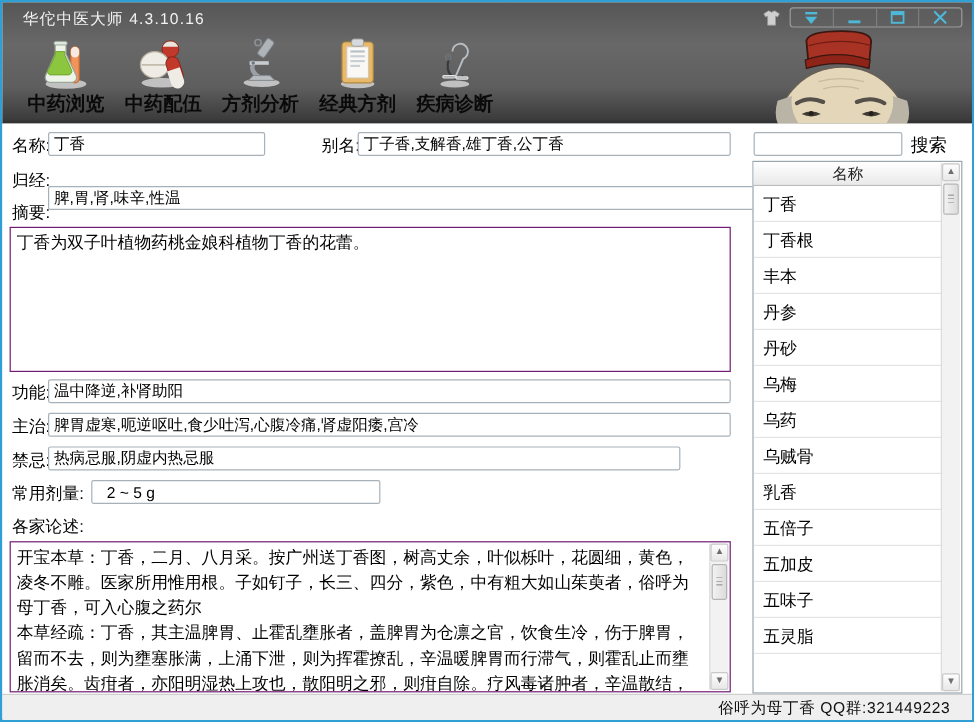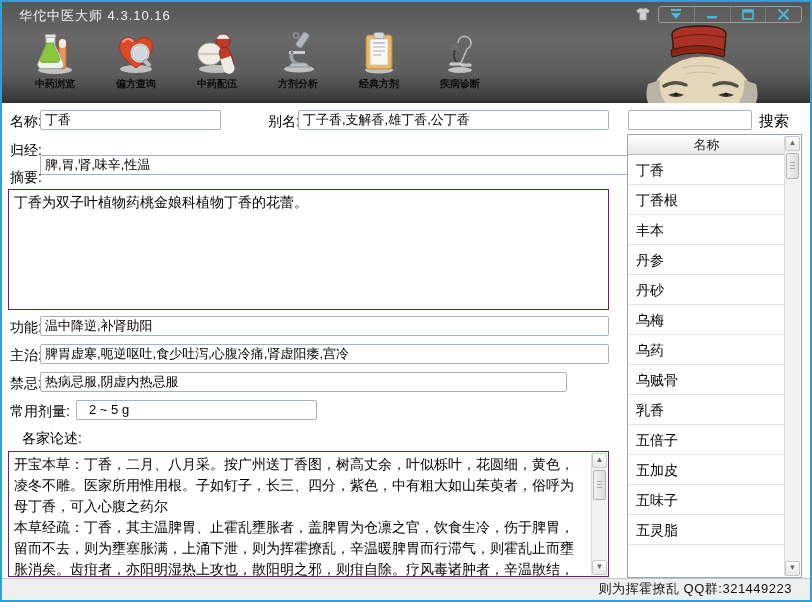--- a/index.html
+++ b/index.html
@@ -1,39 +1,39 @@
 <!DOCTYPE html>
 <html><head>
 <meta charset="utf-8">
 <style>
   * { margin:0; padding:0; box-sizing:border-box; }
   html,body { width:812px; height:602px; overflow:hidden; }
   body { font-family:"Liberation Sans","DejaVu Sans",sans-serif; font-size:14px; color:#000; background:#888; }
 
   .window { width:812px; height:602px; border:2px solid #2f9fd4; border-bottom-width:3px;
-            background:#fff; position:relative; display:flex; flex-direction:column;justify-content:center; }
+            background:#fff; position:relative; display:flex; flex-direction:column; }
 
   
   .header { position:relative; height:101px; overflow:hidden; flex:0 0 auto;
             background:linear-gradient(180deg,#565656 0%,#686868 35%,#5e5e5e 70%,#3c3c3c 96%,#2e2e2e 100%); }
   .titlebar { position:absolute; top:0; left:0; right:0; height:24px; }
   .app-title { position:absolute; left:17px; top:5px; color:#f2f2f2; font-size:13px; letter-spacing:1px; }
 
   .win-controls { position:absolute; top:4px; right:8px; display:flex; align-items:center; }
   .skin-btn { width:20px; height:16px; display:flex; align-items:center; justify-content:center; margin-right:5px; cursor:pointer; }
   .ctrl-group { display:flex; height:17px; width:144px; border:1px solid #9b9b9b; border-radius:3px;
                 background:rgba(96,96,96,.55); overflow:hidden; }
   .ctrl-btn { flex:1; display:flex; align-items:center; justify-content:center; border-right:1px solid #7d7d7d; cursor:pointer; }
   .ctrl-btn:last-child { border-right:none; }
 
   
   .toolbar { position:absolute; left:0; top:25px; display:flex; gap:17px; padding-left:21px; }
   .tool-btn { width:64px; display:flex; flex-direction:column; align-items:center; cursor:pointer; }
   .tool-btn .ticon { width:48px; height:48px; display:flex; align-items:flex-end; justify-content:center; }
-  .tool-btn .tlabel { font-weight:bold; font-size:10px; color:#0a0a0a; margin-top:2px; white-space:nowrap; }
+  .tool-btn .tlabel { font-weight:bold; font-size:16px; color:#0a0a0a; margin-top:2px; white-space:nowrap; }
 
   .portrait { position:absolute; right:50px; top:22px; width:116px; height:80px; }
 
   
   .content { position:relative; background:#fff; height:475px; flex:0 0 auto; }
   .flabel { position:absolute; font-size:14px; color:#000; white-space:nowrap; }
   .tinput { position:absolute; height:20px; border:1px solid #a7b1b9; border-radius:2px; background:#fff;
             font-family:inherit; font-size:13px; padding:0 4px; color:#000; }
   .tbox   { position:absolute; border:1px solid #701a75; background:#fff; }
   .tbox textarea { width:100%; height:100%; border:none; outline:none; resize:none; overflow:hidden;
@@ -113,33 +113,20 @@
             <ellipse cx="23" cy="41" rx="17" ry="4" fill="#d9d9d9" opacity="0.8"></ellipse>
             <rect x="27" y="10" width="7" height="30" rx="3.5" fill="#f0945a" stroke="#c96a33" stroke-width="1"></rect>
             <rect x="27" y="10" width="7" height="9" rx="3.5" fill="#f6e9df"></rect>
             <path d="M14 7 h9 v9 l8.5 18 a4 4 0 0 1 -3.6 5.6 H9.5 A4 4 0 0 1 6 34 L14 16 Z" fill="#eef4ea" stroke="#9aa89a" stroke-width="1"></path>
             <path d="M10.2 25 L14 16.5 V9 h8 v7.5 L26.5 25 c-4 2.5 -12 2.5 -16.3 0 Z" fill="none"></path>
             <path d="M9 28 l5-11 v-3 h8 v3 l5.5 12 a3 3 0 0 1 -2.8 4.4 H11.5 A3 3 0 0 1 9 28 Z" fill="#8cc63f" stroke="#6fa32b" stroke-width="0.8"></path>
             <rect x="13" y="5.5" width="11" height="3" rx="1.5" fill="#dfe7df" stroke="#9aa89a" stroke-width="0.8"></rect>
           </svg>
         </span>
         <span class="tlabel">中药浏览</span>
-      </div>
-      <div class="tool-btn">
-        <span class="ticon">
-          <svg width="46" height="46" viewBox="0 0 46 46">
-            <ellipse cx="23" cy="40" rx="16" ry="4" fill="#d9d9d9" opacity="0.8"></ellipse>
-            <path d="M23 39 C10 30 5 22 7 14.5 C8.6 8.6 16 6.5 20.5 10.5 L23 13 L25.5 10.5 C30 6.5 37.4 8.6 39 14.5 C41 22 36 30 23 39 Z" fill="#d94a2b" stroke="#a83220" stroke-width="1"></path>
-            <path d="M10 13 c2-3.4 7-4 9.5-1" stroke="#f2a08c" stroke-width="2" fill="none" stroke-linecap="round"></path>
-            <circle cx="27" cy="24" r="8" fill="#cfe6f2" fill-opacity="0.9" stroke="#e8e8e8" stroke-width="3"></circle>
-            <circle cx="27" cy="24" r="8" fill="none" stroke="#9fb6c4" stroke-width="1"></circle>
-            <rect x="32.5" y="29.5" width="9" height="4.4" rx="2" transform="rotate(45 32.5 29.5)" fill="#b9bec2" stroke="#8b9094" stroke-width="0.8"></rect>
-          </svg>
-        </span>
-        <span class="tlabel">偏方查询</span>
       </div>
       <div class="tool-btn">
         <span class="ticon">
           <svg width="46" height="46" viewBox="0 0 46 46">
             <ellipse cx="22" cy="40" rx="17" ry="4" fill="#d9d9d9" opacity="0.8"></ellipse>
             <circle cx="29" cy="12" r="7" fill="#c0392b" stroke="#8e2417" stroke-width="0.8"></circle>
             <circle cx="29" cy="12" r="7" fill="none"></circle>
             <path d="M22.5 10 a7 7 0 0 1 13 0 z" fill="#e8e4de"></path>
             <ellipse cx="16" cy="25" rx="12" ry="11" fill="#efece6" stroke="#b4ab9c" stroke-width="1"></ellipse>
             <path d="M5 25 h22" stroke="#c3bbae" stroke-width="1.4"></path>
@@ -232,21 +219,21 @@
 
     <span class="flabel" style="left:8px; top:244px;">主治:</span>
     <input class="tinput" style="left: 38px; top: 241px; width: 569px;" value="脾胃虚寒,呃逆呕吐,食少吐泻,心腹冷痛,肾虚阳痿,宫冷">
 
     <span class="flabel" style="left:8px; top:272px;">禁忌:</span>
     <input class="tinput" style="left: 38px; top: 269px; width: 527px;" value="热病忌服,阴虚内热忌服">
 
     <span class="flabel" style="left:8px; top:300px;">常用剂量:</span>
     <input class="tinput" style="left: 74px; top: 297px; width: 241px; padding-left: 12px;" value="2 ~ 5 g">
 
-    <span class="flabel" style="left:20px; top:327px;">各家论述:</span>
+    <span class="flabel" style="left:8px; top:327px;">各家论述:</span>
     <div class="tbox with-scroll" style="left:6px; top:348px; width:601px; height:126px;">
       <textarea style="">开宝本草：丁香，二月、八月采。按广州送丁香图，树高丈余，叶似栎叶，花圆细，黄色，凌冬不雕。医家所用惟用根。子如钉子，长三、四分，紫色，中有粗大如山茱萸者，俗呼为母丁香，可入心腹之药尔
 本草经疏：丁香，其主温脾胃、止霍乱壅胀者，盖脾胃为仓凛之官，饮食生冷，伤于脾胃，留而不去，则为壅塞胀满，上涌下泄，则为挥霍撩乱，辛温暖脾胃而行滞气，则霍乱止而壅胀消矣。齿疳者，亦阳明湿热上攻也，散阳明之邪，则疳自除。疗风毒诸肿者，辛温散结，而香气又能走窍除秽浊也</textarea>
       <div class="vscroll">
         <span class="vs-btn">▲</span>
         <span class="vs-thumb"></span>
         <span class="vs-track"></span>
         <span class="vs-btn">▼</span>
       </div>
     </div>
@@ -274,16 +261,16 @@
       <div class="vscroll">
         <span class="vs-btn">▲</span>
         <span class="vs-thumb" style="height:26px;"></span>
         <span class="vs-track"></span>
         <span class="vs-btn">▼</span>
       </div>
     </div>
   </div>
 
   <div class="statusbar">
-    <span>则为挥霍撩乱 QQ群:321449223</span>
+    <span>俗呼为母丁香 QQ群:321449223</span>
   </div>
 
 </div>
 
 </body></html>

